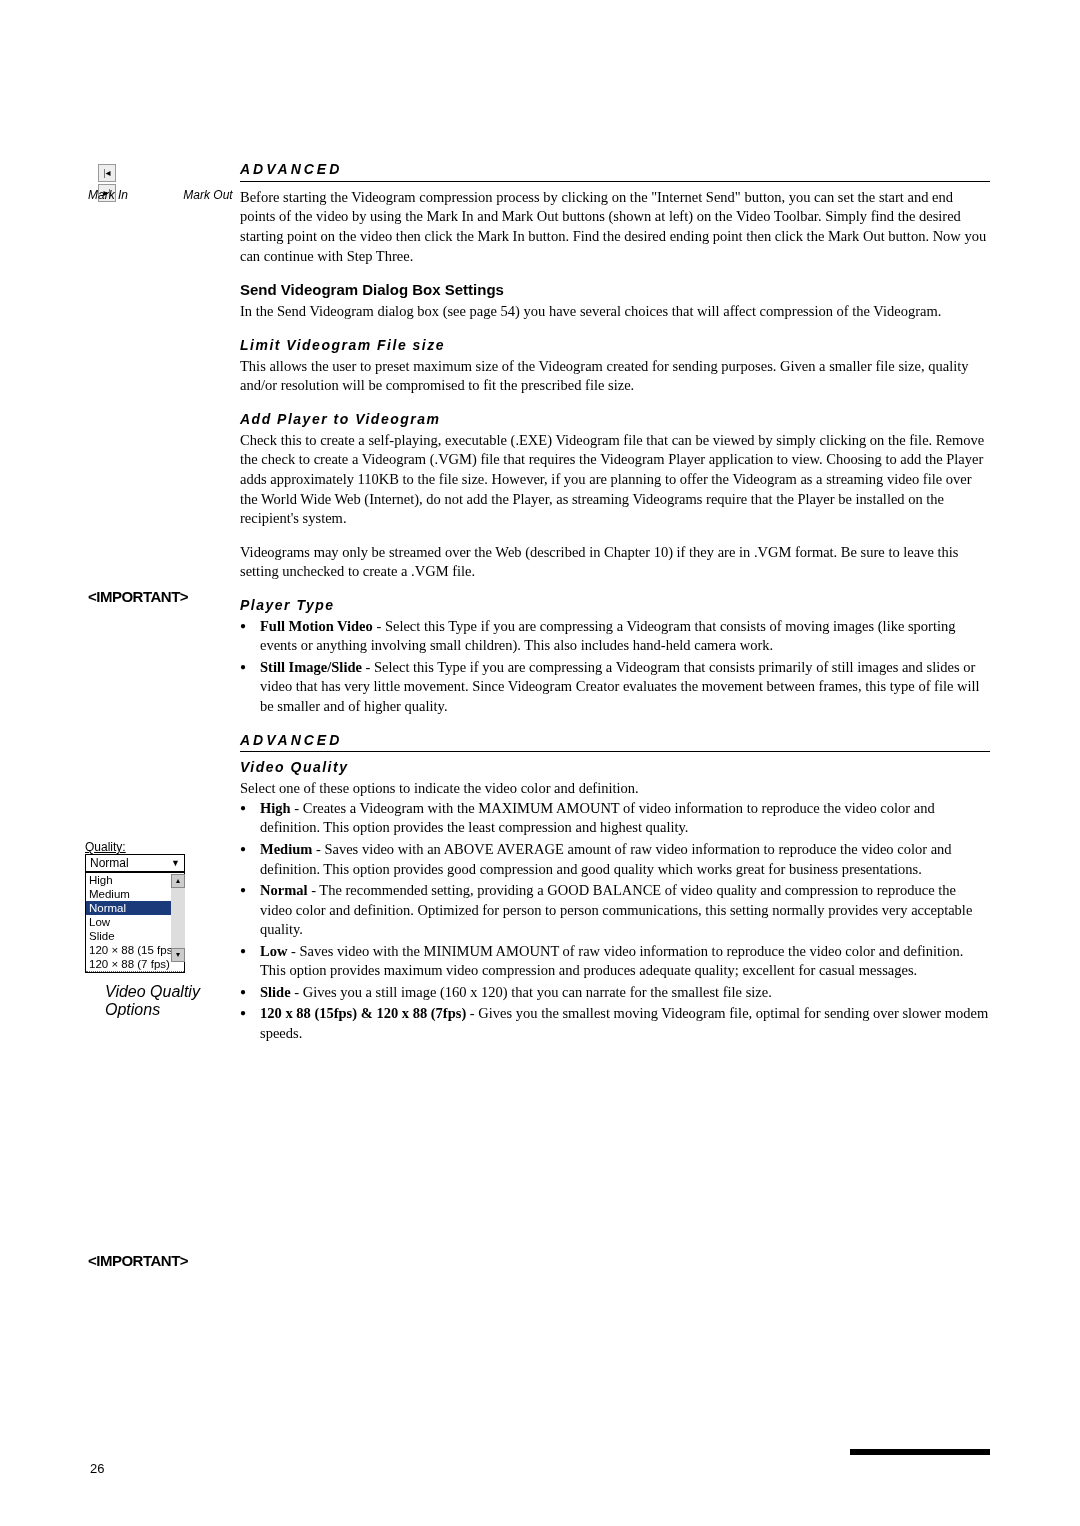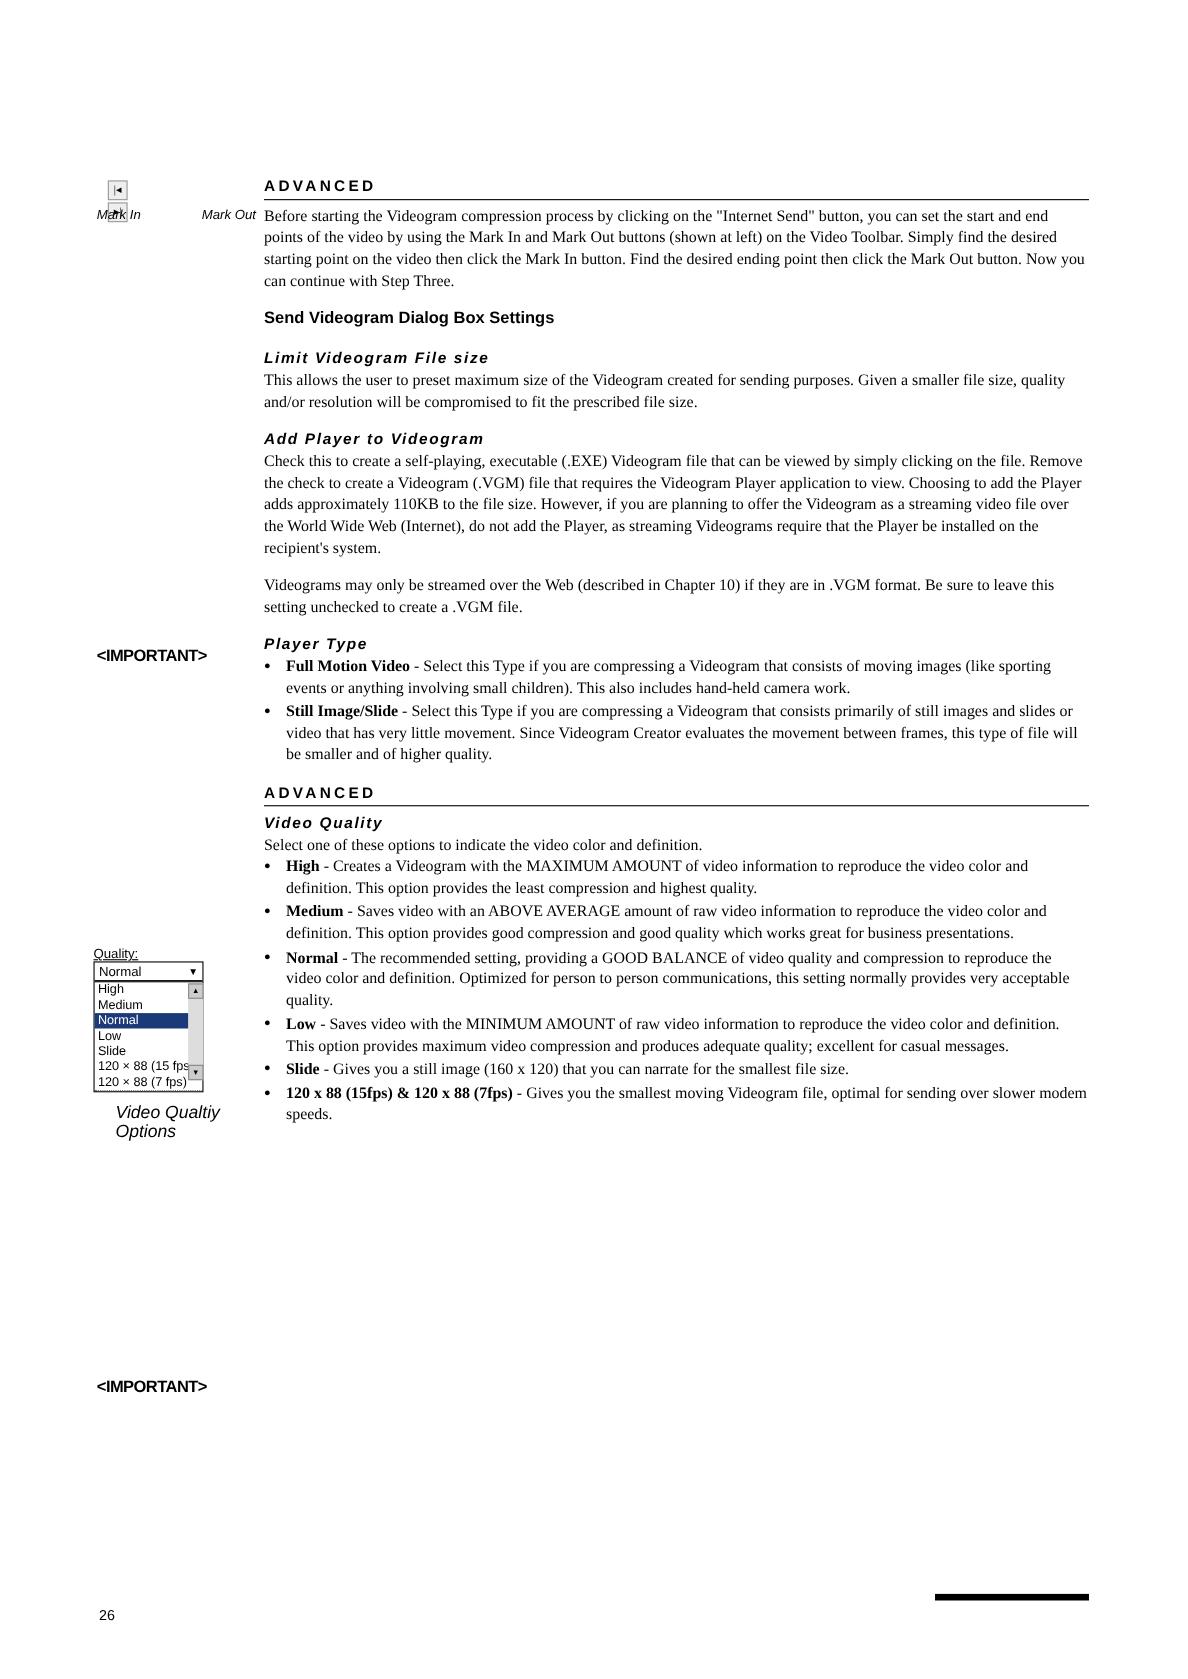--- a/index.html
+++ b/index.html
@@ -41,35 +41,36 @@
       width: 150px;
       font-style: italic;
       font-size: 12px;
       font-family: "Helvetica Neue", Arial, sans-serif;
     }
     .mark-labels span:first-child { margin-right: 52px; }
     .content { font-size: 14.5px; line-height: 1.35; }
     .heading-advanced {
       font-family: "Helvetica Neue", Arial, sans-serif;
       font-weight: bold;
+      font-style: italic;
       font-size: 14px;
       letter-spacing: 3px;
       margin-bottom: 2px;
     }
     .hr-line {
       border: none;
       border-top: 0.5px solid #000;
       margin-bottom: 6px;
     }
     p { margin-bottom: 14px; }
     .sub-bold {
       font-family: "Helvetica Neue", Arial, sans-serif;
       font-weight: bold;
       font-size: 15px;
-      margin-bottom: 16px;
+      margin-bottom: 2px;
     }
     .sub-bold-italic {
       font-family: "Helvetica Neue", Arial, sans-serif;
       font-weight: bold;
       font-style: italic;
       font-size: 14px;
       letter-spacing: 1.5px;
       margin-bottom: 2px;
     }
     .important-tag {
@@ -87,21 +88,21 @@
     ul li::before {
       content: "●";
       position: absolute;
       left: 0;
       top: 2px;
       font-size: 10px;
     }
     .quality-box {
       position: absolute;
       left: 85px;
-      top: 860px;
+      top: 840px;
       width: 145px;
       font-family: Tahoma, Arial, sans-serif;
       font-size: 12px;
     }
     .quality-label { display: inline-block; vertical-align: top; margin-right: 3px; text-decoration: underline; text-decoration-color: #000; }
     .quality-widget {
       display: inline-block;
       width: 100px;
       border: 1px solid #000;
       background: #fff;
@@ -203,20 +204,21 @@
     </div>
     <div class="quality-caption">Video Qualtiy Options</div>
   </div>
 
   <div class="content">
     <div class="heading-advanced">ADVANCED</div>
     <hr class="hr-line">
     <p>Before starting the Videogram compression process by clicking on the "Internet Send" button, you can set the start and end points of the video by using the Mark In and Mark Out buttons (shown at left) on the Video Toolbar. Simply find the desired starting point on the video then click the Mark In button. Find the desired ending point then click the Mark Out button. Now you can continue with Step Three.</p>
 
     <div class="sub-bold">Send Videogram Dialog Box Settings</div>
+    <p>In the Send Videogram dialog box (see page 54) you have several choices that will affect compression of the Videogram.</p>
 
     <div class="sub-bold-italic">Limit Videogram File size</div>
     <p>This allows the user to preset maximum size of the Videogram created for sending purposes. Given a smaller file size, quality and/or resolution will be compromised to fit the prescribed file size.</p>
 
     <div class="sub-bold-italic">Add Player to Videogram</div>
     <p>Check this to create a self-playing, executable (.EXE) Videogram file that can be viewed by simply clicking on the file. Remove the check to create a Videogram (.VGM) file that requires the Videogram Player application to view. Choosing to add the Player adds approximately 110KB to the file size. However, if you are planning to offer the Videogram as a streaming video file over the World Wide Web (Internet), do not add the Player, as streaming Videograms require that the Player be installed on the recipient's system.</p>
 
     <p>Videograms may only be streamed over the Web (described in Chapter 10) if they are in .VGM format. Be sure to leave this setting unchecked to create a .VGM file.</p>
 
     <div class="sub-bold-italic">Player Type</div>

